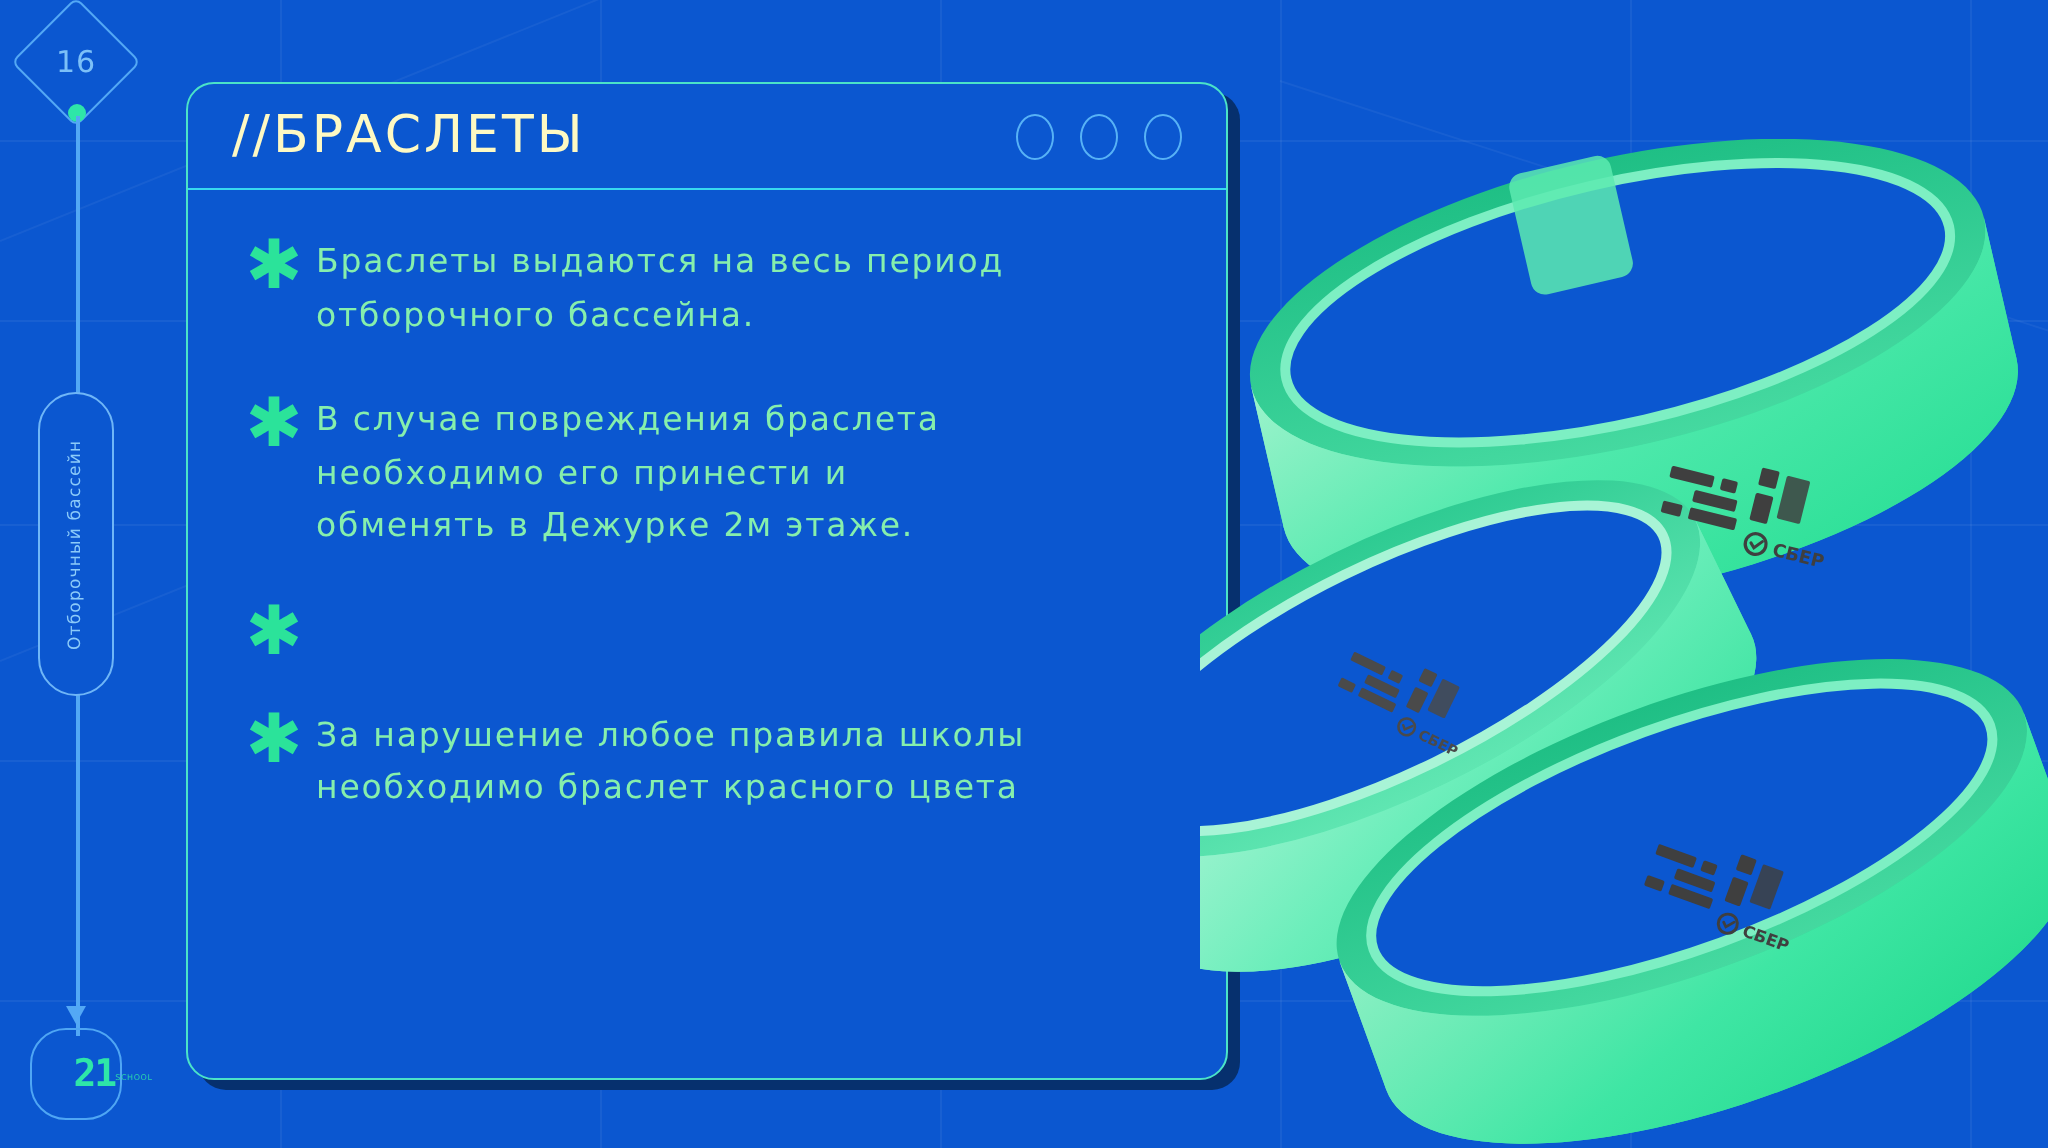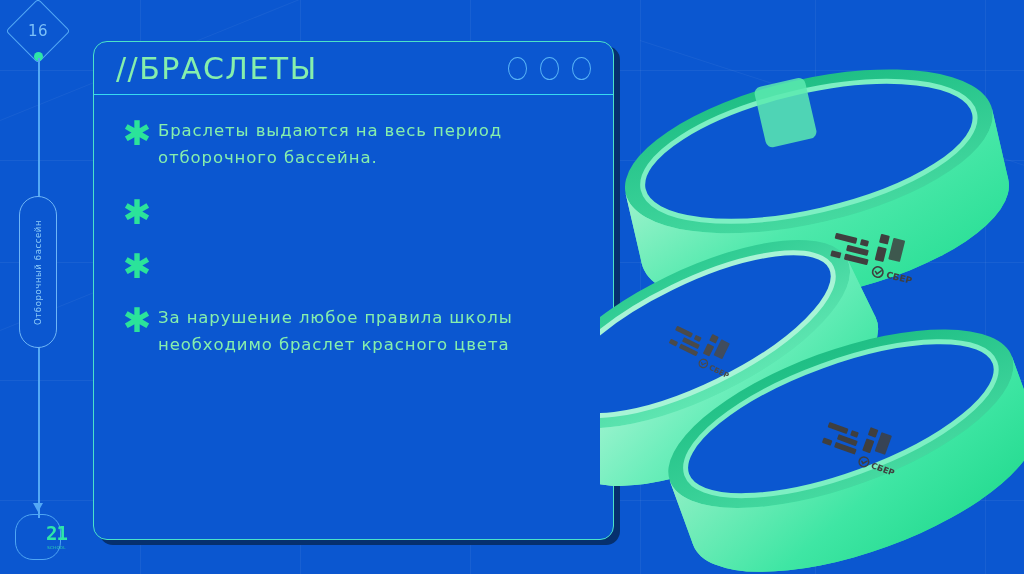--- a/index.html
+++ b/index.html
@@ -104,21 +104,20 @@
     border-right: 5.5px solid transparent;
     border-top: 9px solid #53A8F5;
   }
   .rail-logo {
     position: absolute;
     left: 15px; top: 514px;
     width: 46px; height: 46px;
     border: 1.6px solid #4FA6F4;
     border-radius: 18px;
     display: flex;
-    flex-direction: column;
     align-items: center;
     justify-content: center;
     padding-left: 37px;
   }
   .rail-logo-21 {
     color: #2EE6A8;
     font-size: 19px;
     font-weight: bold;
     letter-spacing: -1px;
     line-height: 1;
@@ -152,22 +151,22 @@
   .card-header {
     position: relative;
     height: 53px;
     display: flex;
     align-items: center;
     justify-content: space-between;
     padding: 0 22px 0 22px;
     border-bottom: 1.8px solid #37D9F0;
   }
   .card-title {
-    color: #86efac;
-    font-size: 30px;
+    color: #fef9c3;
+    font-size: 26px;
     letter-spacing: 1.5px;
     font-family: "DejaVu Sans", sans-serif;
   }
   .window-dots { display: flex; gap: 13px; }
   .window-dots .dot {
     width: 19px; height: 23px;
     border: 1.5px solid #57B2F6;
     border-radius: 50%;
   }
 
@@ -256,20 +255,23 @@
     </div>
 
     <div class="card-body">
       <div class="bullet">
         <div class="star">✱</div>
         <div class="btext">Браслеты выдаются на весь период
 отборочного бассейна.</div>
       </div>
       <div class="bullet">
         <div class="star">✱</div>
+        <div class="btext">В случае повреждения браслета
+необходимо его принести и
+обменять в Дежурке 2м этаже.</div>
       </div>
       <div class="bullet">
         <div class="star">✱</div>
       </div>
       <div class="bullet">
         <div class="star">✱</div>
         <div class="btext">За нарушение любое правила школы
 необходимо браслет красного цвета</div>
       </div>
     </div>

